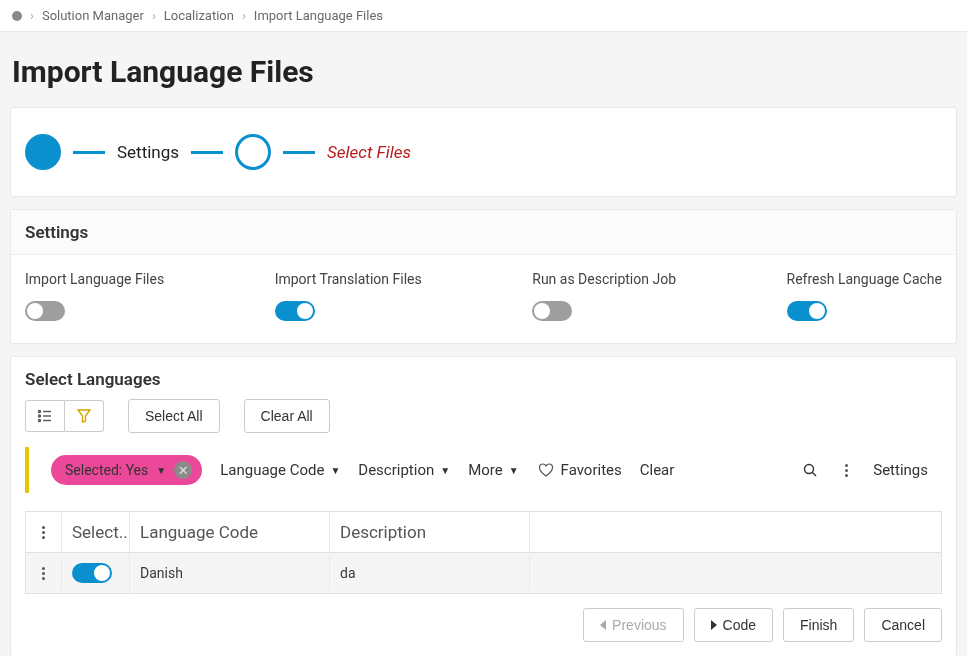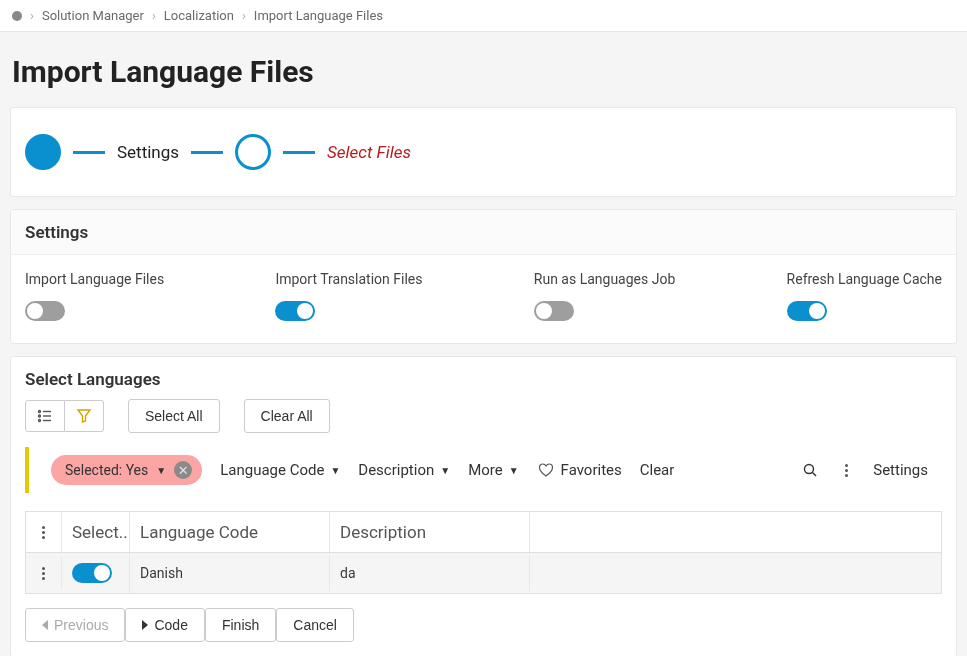--- a/index.html
+++ b/index.html
@@ -46,21 +46,21 @@
     .btn.icon-only { padding: 7px 11px; display: flex; align-items: center; justify-content: center; }
     .btn-group { display: flex; }
     .btn-group .btn { border-radius: 0; }
     .btn-group .btn:first-child { border-radius: 3px 0 0 3px; }
     .btn-group .btn:last-child { border-radius: 0 3px 3px 0; border-left: none; }
 
     .icon-list svg, .icon-funnel svg { width: 16px; height: 16px; display: block; }
 
     
     .filter-bar { margin: 0 14px 18px 14px; border-left: 4px solid #e7c800; background: #fff; padding: 8px 14px 8px 22px; display: flex; align-items: center; flex-wrap: wrap; gap: 18px; row-gap: 10px; }
-    .chip { display: inline-flex; align-items: center; gap: 8px; background: #fca5a5; border-radius: 16px; padding: 6px 10px 6px 14px; font-size: 14px; color: #333; cursor: pointer; }
+    .chip { display: inline-flex; align-items: center; gap: 8px; background: #ec4899; border-radius: 16px; padding: 6px 10px 6px 14px; font-size: 14px; color: #333; cursor: pointer; }
     .chip .caret { font-size: 10px; }
     .chip .close { width: 18px; height: 18px; border-radius: 50%; background: #8a8a8a; color: #e1e1e1; display: flex; align-items: center; justify-content: center; font-size: 13px; line-height: 1; cursor: pointer; }
     .fb-item { display: inline-flex; align-items: center; gap: 6px; font-size: 15px; color: #333; cursor: pointer; }
     .fb-item .caret { font-size: 10px; }
     .fb-right { margin-left: auto; display: flex; align-items: center; gap: 18px; }
     .fb-icon { width: 18px; height: 18px; display: flex; align-items: center; justify-content: center; cursor: pointer; }
 
     
     .tbl { margin: 0 14px; border: 1px solid #e0e0e0; border-bottom: none; width: calc(100% - 28px); }
     .tbl-row { display: flex; border-bottom: 1px solid #e0e0e0; }
@@ -70,21 +70,21 @@
     .tbl-cell.menu { width: 36px; flex: 0 0 36px; justify-content: center; }
     .tbl-cell.sel  { width: 68px; flex: 0 0 68px; }
     .tbl-cell.code { width: 200px; flex: 0 0 200px; }
     .tbl-cell.desc { width: 200px; flex: 0 0 200px; }
     .tbl-cell.rest { flex: 1 1 auto; border-right: none; }
 
     .kebab-v { display: flex; flex-direction: column; gap: 2px; }
     .kebab-v span { width: 3px; height: 3px; background: #555; border-radius: 50%; }
 
     
-    .footer { display: flex; padding: 14px 14px 0 14px; }
+    .footer { display: flex; gap: 10px; padding: 14px 14px 0 14px; justify-content: flex-end; }
     .btn.disabled { color: #aaa; cursor: default; }
     .tri-left { display:inline-block; width:0; height:0; border-top:5px solid transparent; border-bottom:5px solid transparent; border-right:6px solid currentColor; margin-right:6px; }
     .tri-right { display:inline-block; width:0; height:0; border-top:5px solid transparent; border-bottom:5px solid transparent; border-left:6px solid currentColor; margin-right:6px; }
   </style>
 </head>
 <body>
 
 <div class="breadcrumb">
   <span class="dot"></span>
   <span class="chev">›</span>
@@ -120,21 +120,21 @@
             <div class="knob"></div>
           </div>
       </div>
       <div class="setting">
         <span class="setting-label">Import Translation Files</span>
         <div class="toggle on">
             <div class="knob"></div>
           </div>
       </div>
       <div class="setting">
-        <span class="setting-label">Run as Languages Job</span>
+        <span class="setting-label">Run as Description Job</span>
         <div class="toggle">
             <div class="knob"></div>
           </div>
       </div>
       <div class="setting">
         <span class="setting-label">Refresh Language Cache</span>
         <div class="toggle on">
             <div class="knob"></div>
           </div>
       </div>

